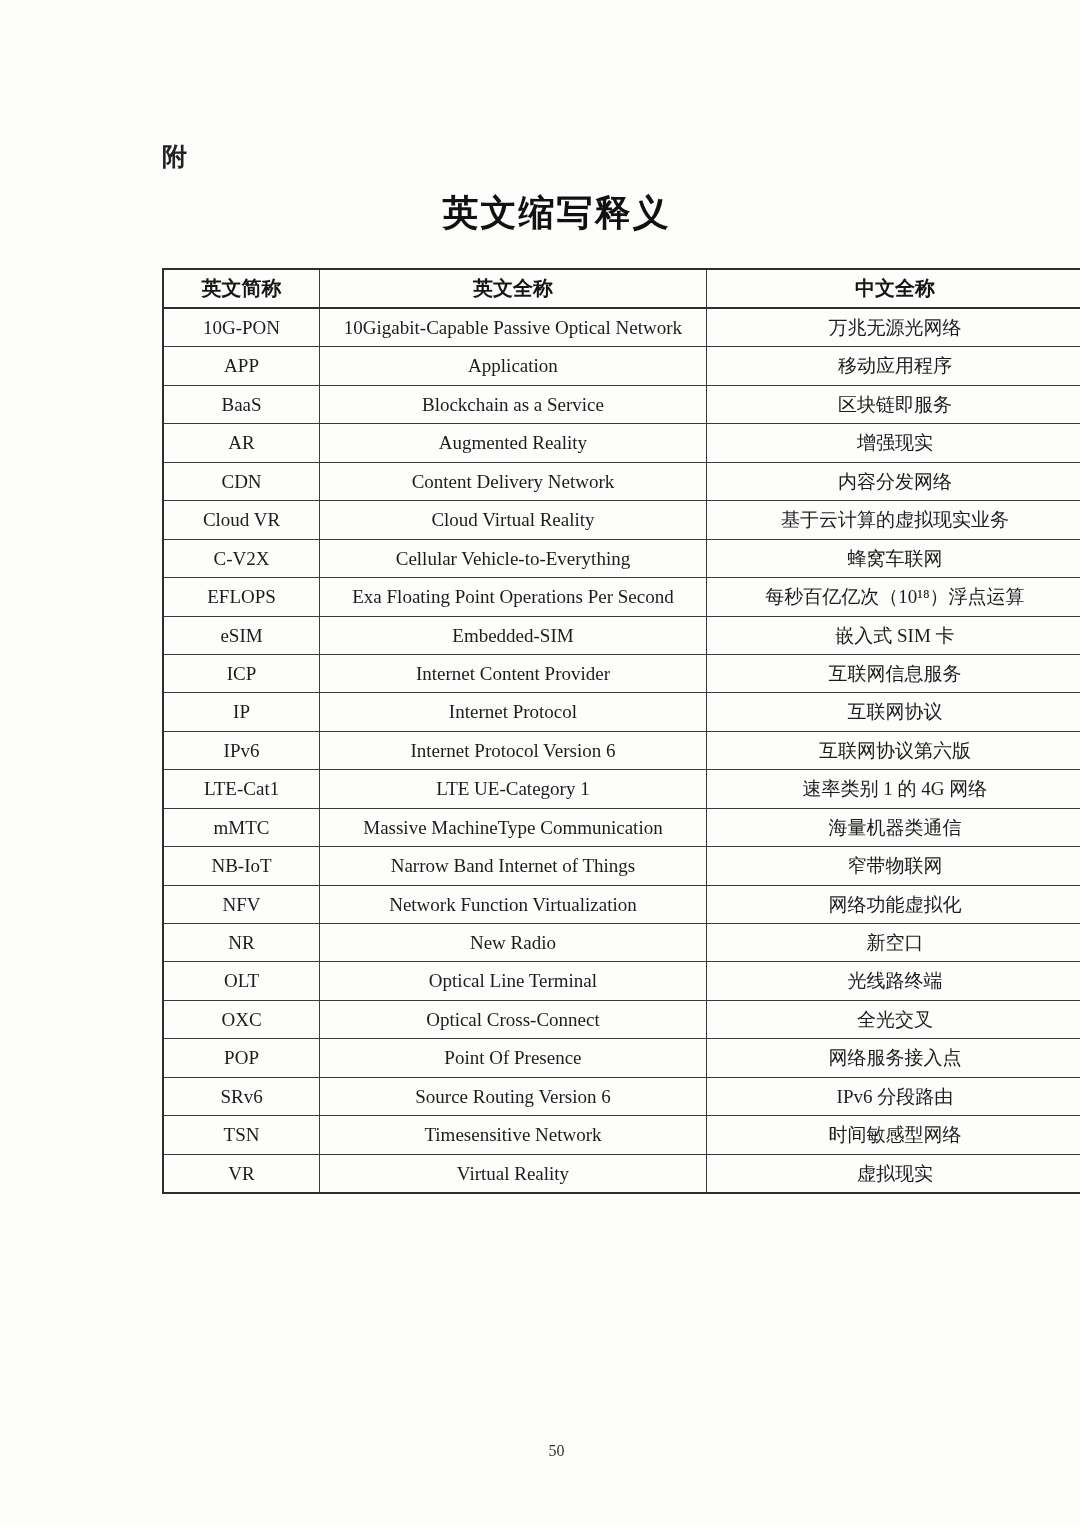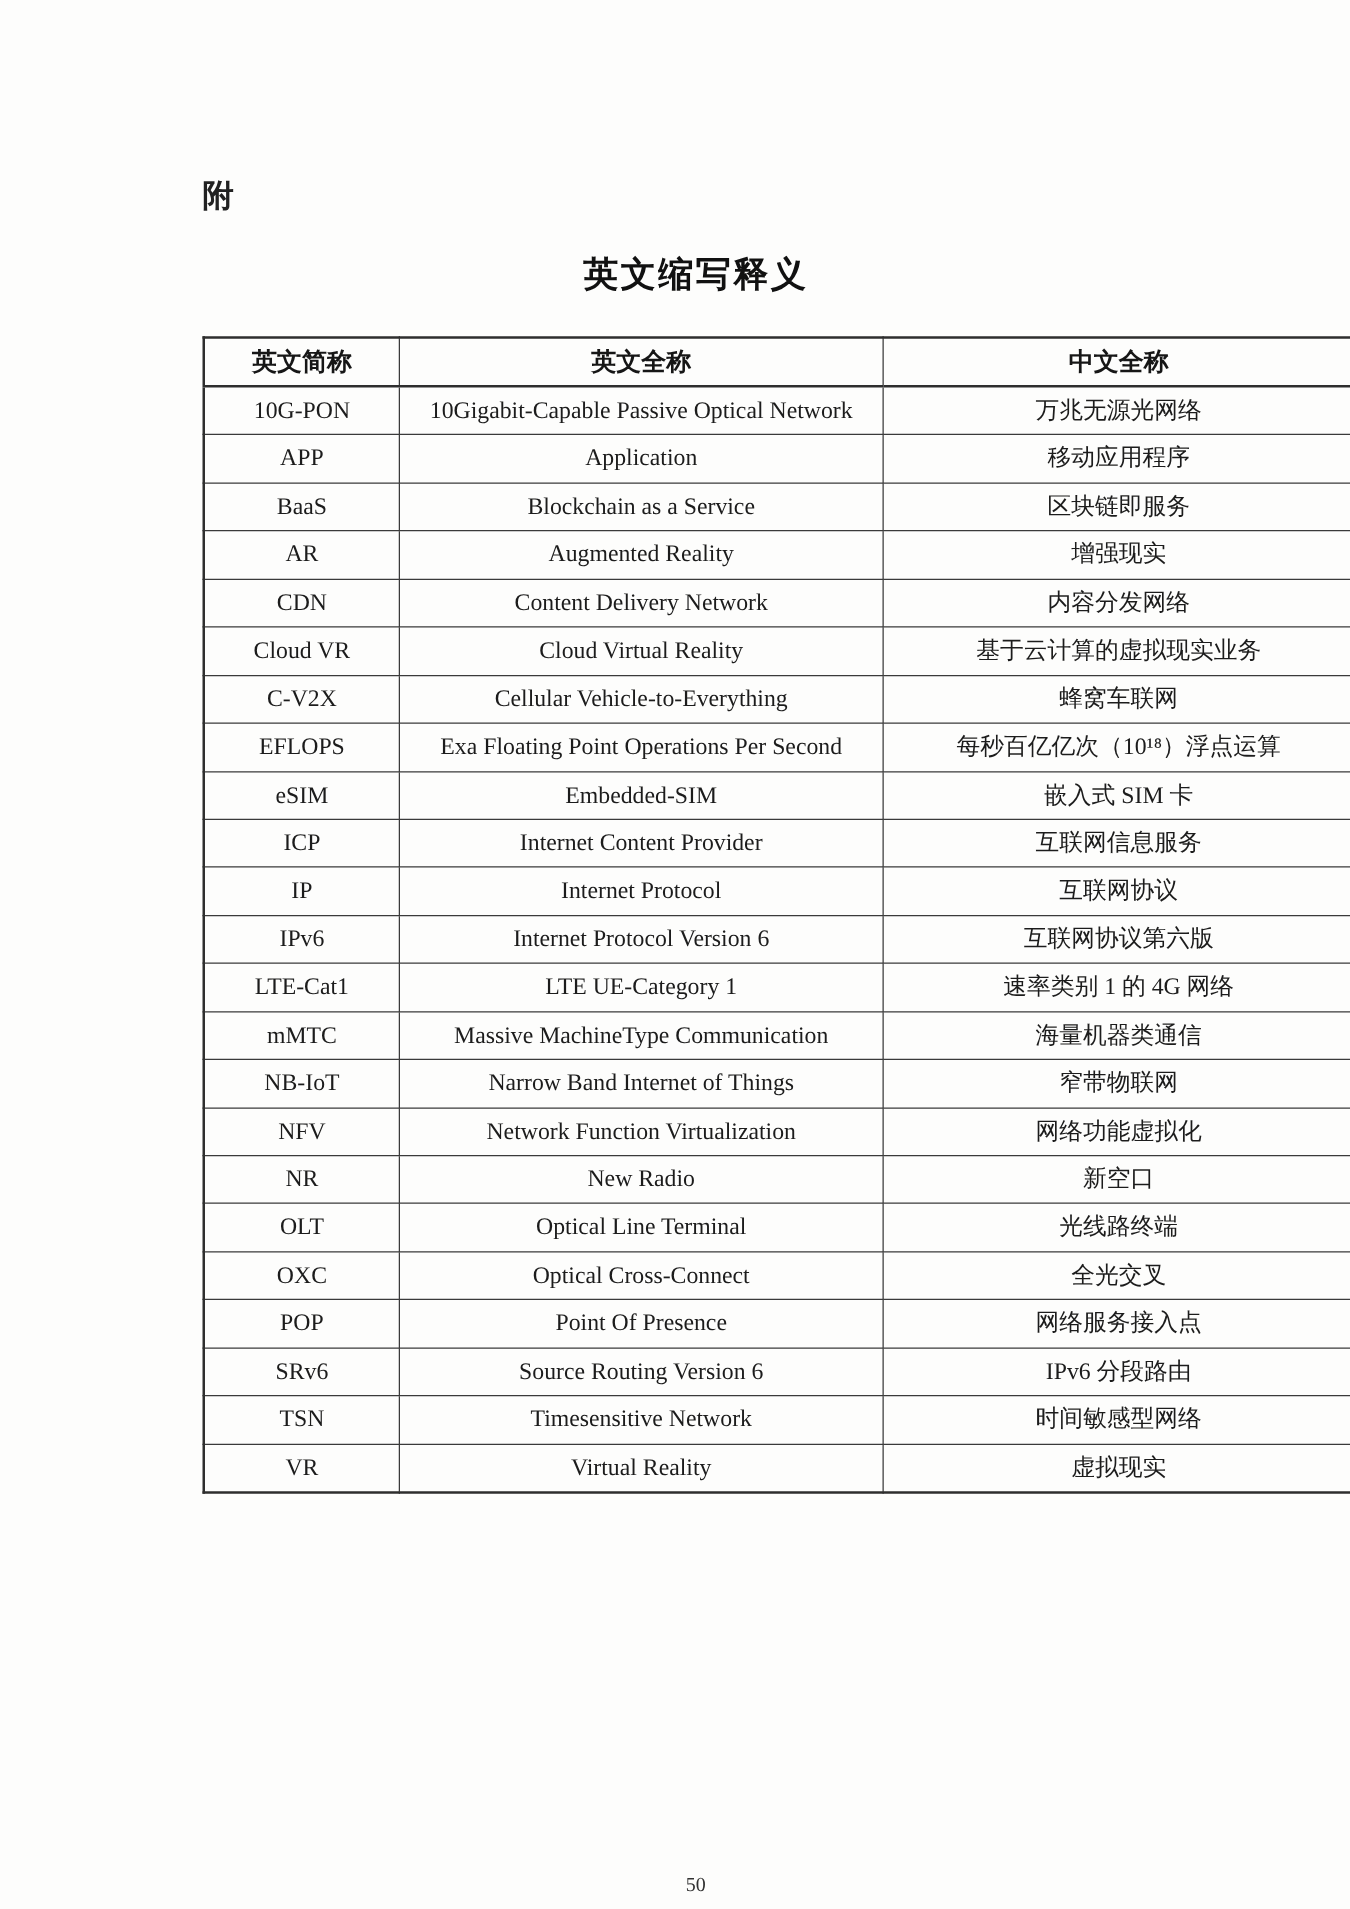--- a/index.html
+++ b/index.html
@@ -21,23 +21,23 @@
     top: 0;
     width: 789px;
   }
   .appendix {
     margin-top: 140px;
     font-size: 25px;
     font-weight: bold;
     color: #222;
   }
   .title {
-    margin-top: 28px;
-    text-align: center;
-    font-size: 28px;
+    margin-top: 16px;
+    text-align: center;
+    font-size: 36px;
     font-weight: bold;
     letter-spacing: 2px;
     color: #111;
   }
   table.abbr-table {
     margin-top: 30px;
     width: 923px;
     border-collapse: collapse;
     border: 2px solid #2e2e2e;
     table-layout: fixed;
@@ -58,21 +58,21 @@
     border: 1px solid #3a3a3a;
     font-size: 19px;
     text-align: center;
     vertical-align: middle;
     padding: 4px 8px;
     line-height: 1.55;
     color: #1c1c1c;
   }
   .page-number {
     position: absolute;
-    top: 1500px;
+    top: 1442px;
     left: 0;
     width: 789px;
     text-align: center;
     font-size: 16px;
     color: #333;
   }
 </style>
 </head>
 <body>
 

